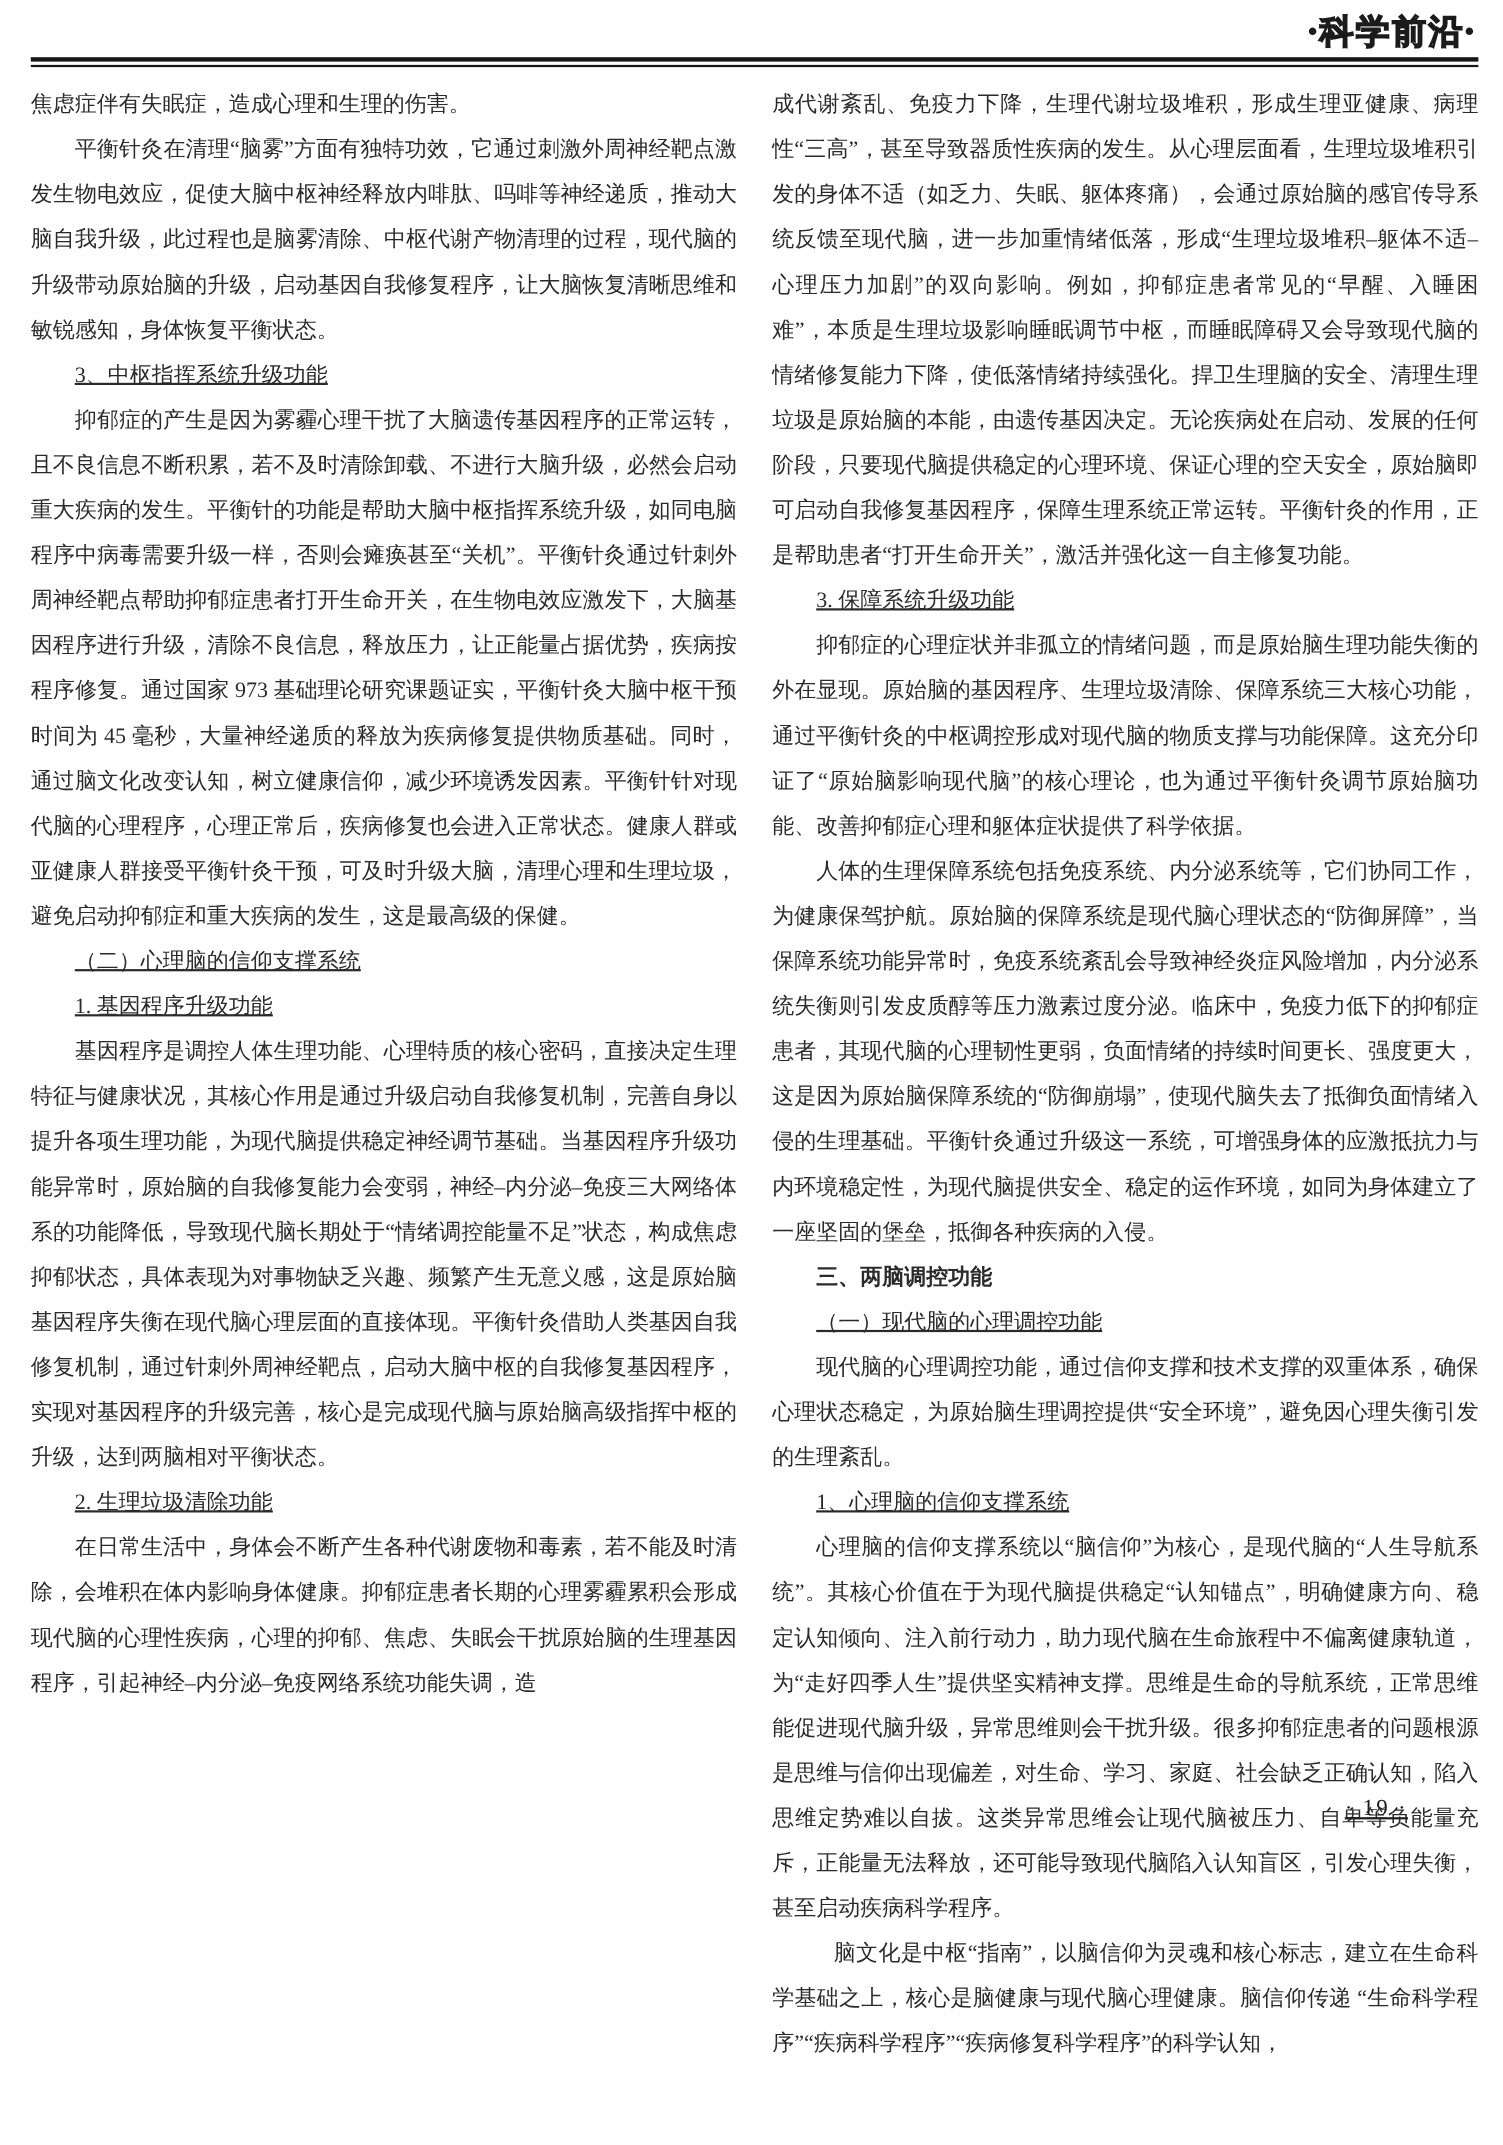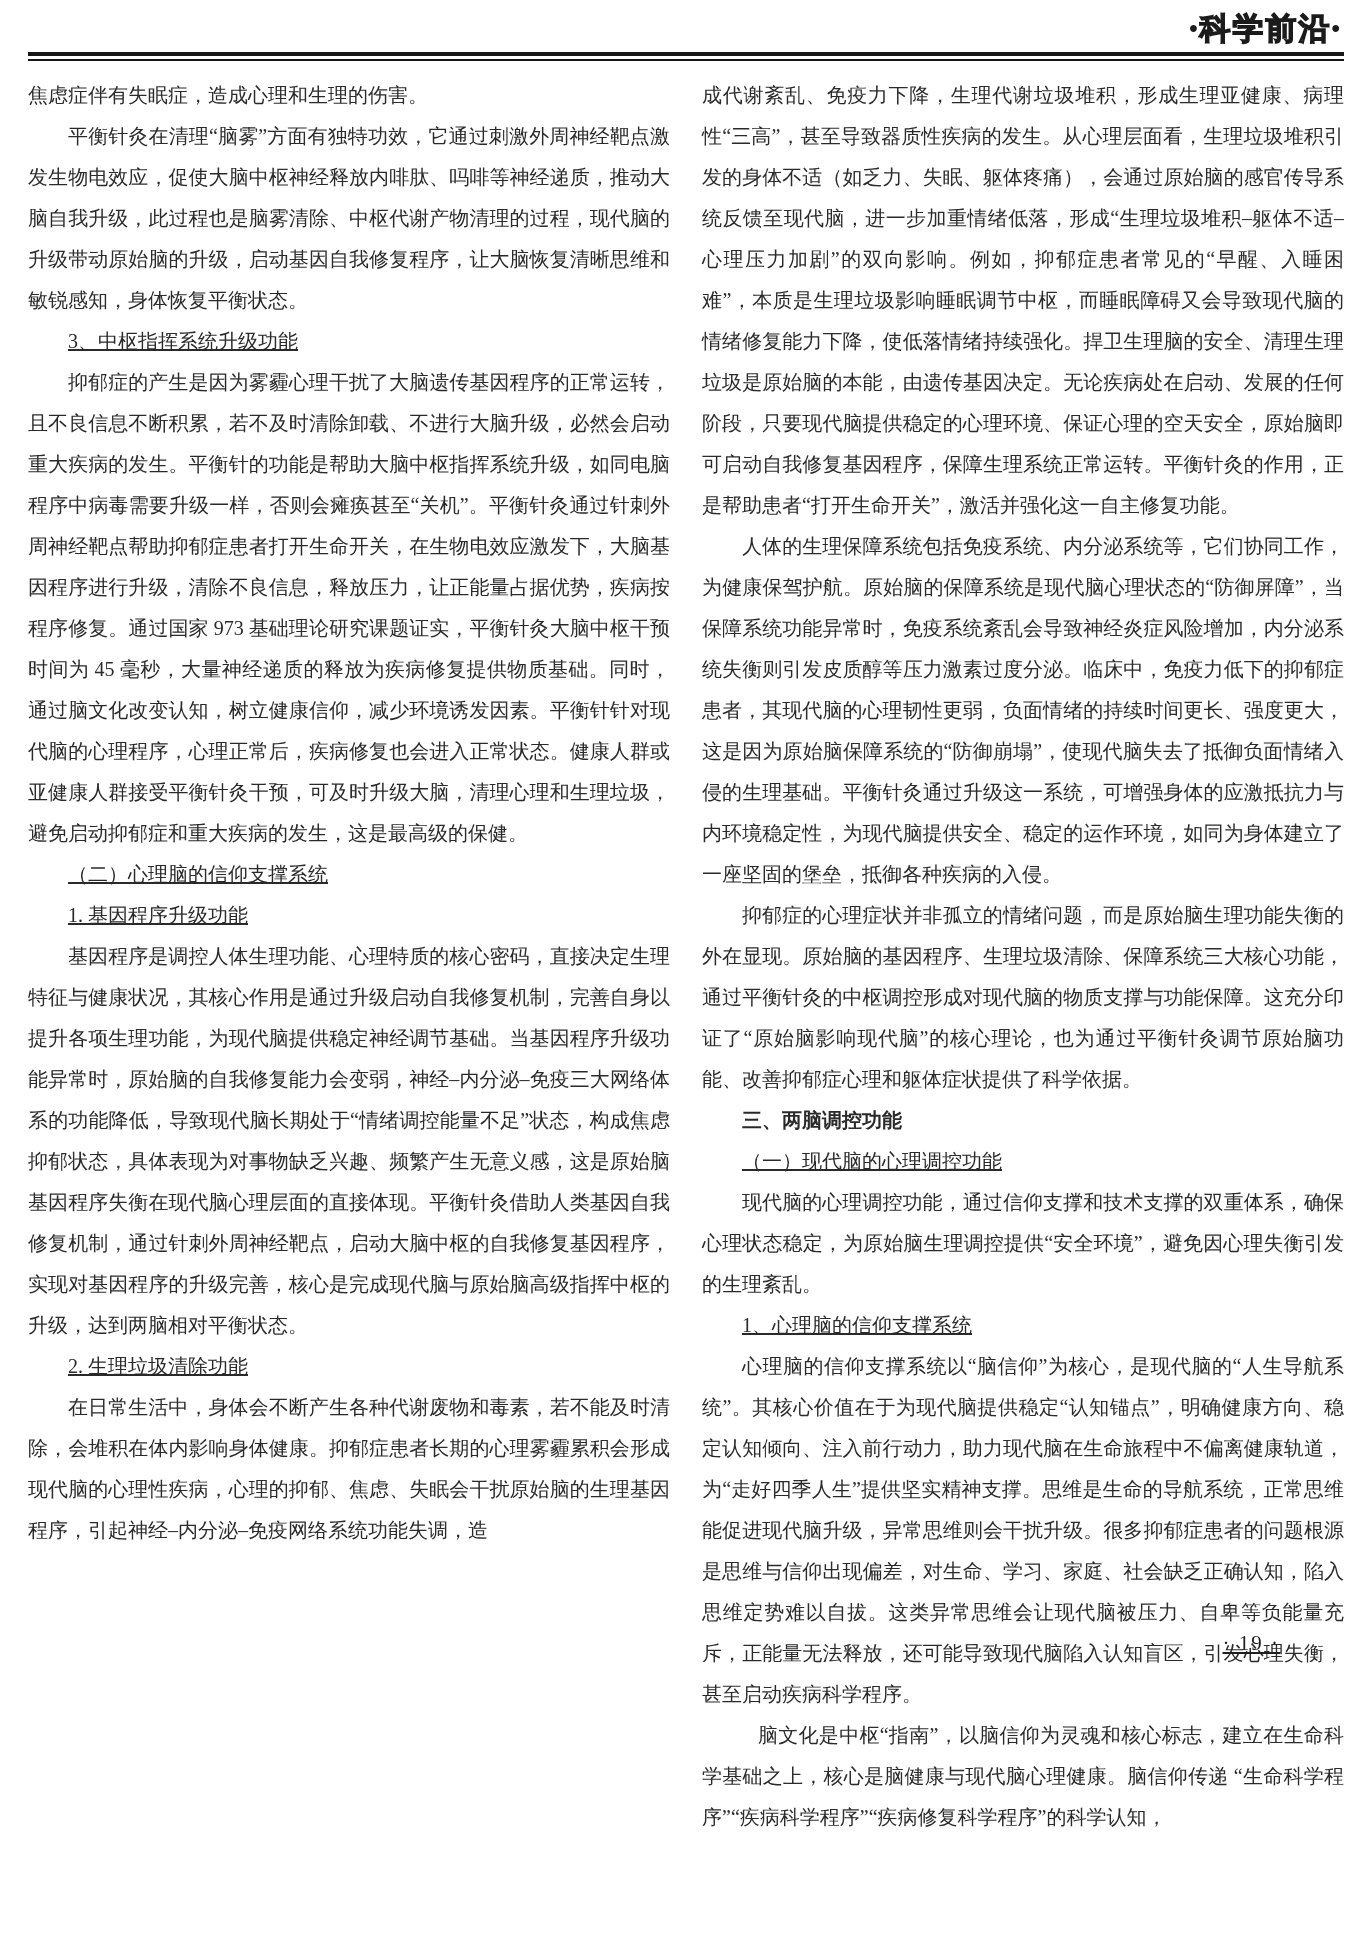--- a/index.html
+++ b/index.html
@@ -107,22 +107,23 @@
         <p class="sub">3、中枢指挥系统升级功能</p>
         <p class="body">抑郁症的产生是因为雾霾心理干扰了大脑遗传基因程序的正常运转，且不良信息不断积累，若不及时清除卸载、不进行大脑升级，必然会启动重大疾病的发生。平衡针的功能是帮助大脑中枢指挥系统升级，如同电脑程序中病毒需要升级一样，否则会瘫痪甚至“关机”。平衡针灸通过针刺外周神经靶点帮助抑郁症患者打开生命开关，在生物电效应激发下，大脑基因程序进行升级，清除不良信息，释放压力，让正能量占据优势，疾病按程序修复。通过国家 973 基础理论研究课题证实，平衡针灸大脑中枢干预时间为 45 毫秒，大量神经递质的释放为疾病修复提供物质基础。同时，通过脑文化改变认知，树立健康信仰，减少环境诱发因素。平衡针针对现代脑的心理程序，心理正常后，疾病修复也会进入正常状态。健康人群或亚健康人群接受平衡针灸干预，可及时升级大脑，清理心理和生理垃圾，避免启动抑郁症和重大疾病的发生，这是最高级的保健。</p>
         <p class="sub">（二）心理脑的信仰支撑系统</p>
         <p class="sub">1. 基因程序升级功能</p>
         <p class="body">基因程序是调控人体生理功能、心理特质的核心密码，直接决定生理特征与健康状况，其核心作用是通过升级启动自我修复机制，完善自身以提升各项生理功能，为现代脑提供稳定神经调节基础。当基因程序升级功能异常时，原始脑的自我修复能力会变弱，神经–内分泌–免疫三大网络体系的功能降低，导致现代脑长期处于“情绪调控能量不足”状态，构成焦虑抑郁状态，具体表现为对事物缺乏兴趣、频繁产生无意义感，这是原始脑基因程序失衡在现代脑心理层面的直接体现。平衡针灸借助人类基因自我修复机制，通过针刺外周神经靶点，启动大脑中枢的自我修复基因程序，实现对基因程序的升级完善，核心是完成现代脑与原始脑高级指挥中枢的升级，达到两脑相对平衡状态。</p>
         <p class="sub">2. 生理垃圾清除功能</p>
         <p class="body">在日常生活中，身体会不断产生各种代谢废物和毒素，若不能及时清除，会堆积在体内影响身体健康。抑郁症患者长期的心理雾霾累积会形成现代脑的心理性疾病，心理的抑郁、焦虑、失眠会干扰原始脑的生理基因程序，引起神经–内分泌–免疫网络系统功能失调，造</p>
       </div>
     <div class="col" id="col-right">
         <p class="cont">成代谢紊乱、免疫力下降，生理代谢垃圾堆积，形成生理亚健康、病理性“三高”，甚至导致器质性疾病的发生。从心理层面看，生理垃圾堆积引发的身体不适（如乏力、失眠、躯体疼痛），会通过原始脑的感官传导系统反馈至现代脑，进一步加重情绪低落，形成“生理垃圾堆积–躯体不适–心理压力加剧”的双向影响。例如，抑郁症患者常见的“早醒、入睡困难”，本质是生理垃圾影响睡眠调节中枢，而睡眠障碍又会导致现代脑的情绪修复能力下降，使低落情绪持续强化。捍卫生理脑的安全、清理生理垃圾是原始脑的本能，由遗传基因决定。无论疾病处在启动、发展的任何阶段，只要现代脑提供稳定的心理环境、保证心理的空天安全，原始脑即可启动自我修复基因程序，保障生理系统正常运转。平衡针灸的作用，正是帮助患者“打开生命开关”，激活并强化这一自主修复功能。</p>
+        <p class="sub">3. 保障系统升级功能</p>
+        <p class="body">抑郁症的心理症状并非孤立的情绪问题，而是原始脑生理功能失衡的外在显现。原始脑的基因程序、生理垃圾清除、保障系统三大核心功能，通过平衡针灸的中枢调控形成对现代脑的物质支撑与功能保障。这充分印证了“原始脑影响现代脑”的核心理论，也为通过平衡针灸调节原始脑功能、改善抑郁症心理和躯体症状提供了科学依据。</p>
         <p class="body">人体的生理保障系统包括免疫系统、内分泌系统等，它们协同工作，为健康保驾护航。原始脑的保障系统是现代脑心理状态的“防御屏障”，当保障系统功能异常时，免疫系统紊乱会导致神经炎症风险增加，内分泌系统失衡则引发皮质醇等压力激素过度分泌。临床中，免疫力低下的抑郁症患者，其现代脑的心理韧性更弱，负面情绪的持续时间更长、强度更大，这是因为原始脑保障系统的“防御崩塌”，使现代脑失去了抵御负面情绪入侵的生理基础。平衡针灸通过升级这一系统，可增强身体的应激抵抗力与内环境稳定性，为现代脑提供安全、稳定的运作环境，如同为身体建立了一座坚固的堡垒，抵御各种疾病的入侵。</p>
-        <p class="body">抑郁症的心理症状并非孤立的情绪问题，而是原始脑生理功能失衡的外在显现。原始脑的基因程序、生理垃圾清除、保障系统三大核心功能，通过平衡针灸的中枢调控形成对现代脑的物质支撑与功能保障。这充分印证了“原始脑影响现代脑”的核心理论，也为通过平衡针灸调节原始脑功能、改善抑郁症心理和躯体症状提供了科学依据。</p>
         <p class="bold">三、两脑调控功能</p>
         <p class="sub">（一）现代脑的心理调控功能</p>
         <p class="body">现代脑的心理调控功能，通过信仰支撑和技术支撑的双重体系，确保心理状态稳定，为原始脑生理调控提供“安全环境”，避免因心理失衡引发的生理紊乱。</p>
         <p class="sub">1、心理脑的信仰支撑系统</p>
         <p class="body">心理脑的信仰支撑系统以“脑信仰”为核心，是现代脑的“人生导航系统”。其核心价值在于为现代脑提供稳定“认知锚点”，明确健康方向、稳定认知倾向、注入前行动力，助力现代脑在生命旅程中不偏离健康轨道，为“走好四季人生”提供坚实精神支撑。思维是生命的导航系统，正常思维能促进现代脑升级，异常思维则会干扰升级。很多抑郁症患者的问题根源是思维与信仰出现偏差，对生命、学习、家庭、社会缺乏正确认知，陷入思维定势难以自拔。这类异常思维会让现代脑被压力、自卑等负能量充斥，正能量无法释放，还可能导致现代脑陷入认知盲区，引发心理失衡，甚至启动疾病科学程序。</p>
         <p class="bodyx">脑文化是中枢“指南”，以脑信仰为灵魂和核心标志，建立在生命科学基础之上，核心是脑健康与现代脑心理健康。脑信仰传递 “生命科学程序”“疾病科学程序”“疾病修复科学程序”的科学认知，</p>
       </div>
   </div>
 
   <div class="page-footer">· 19 ·</div>

